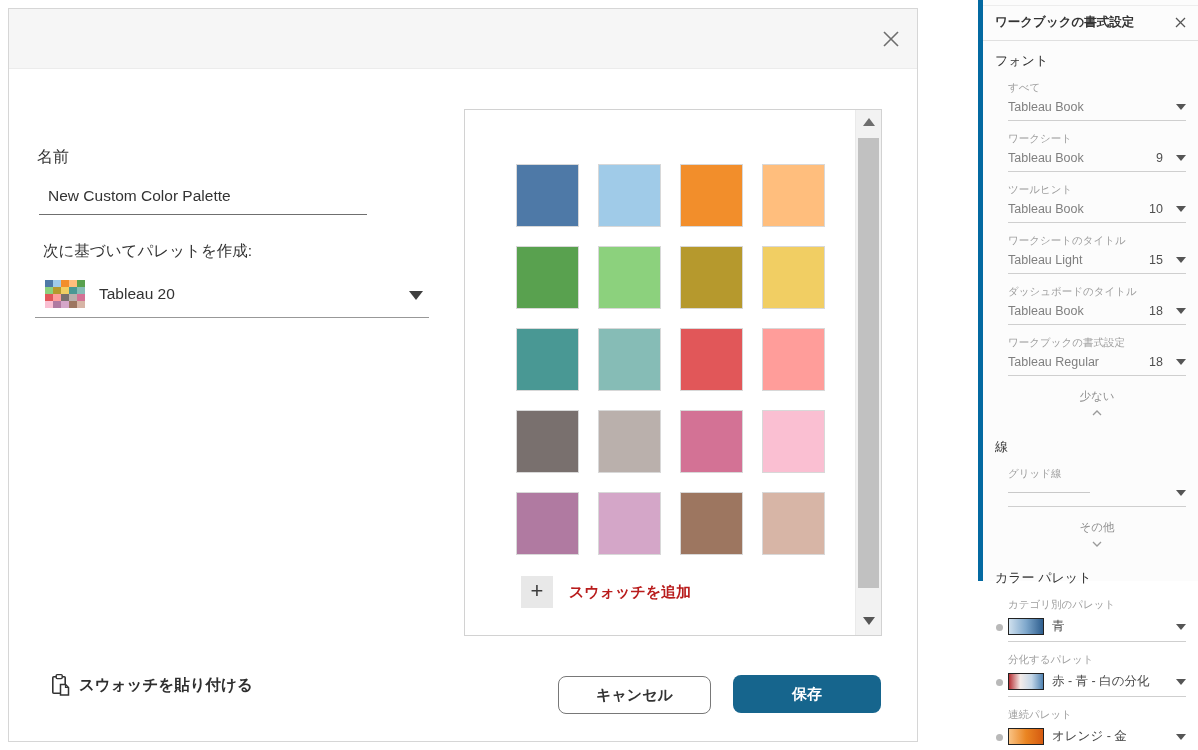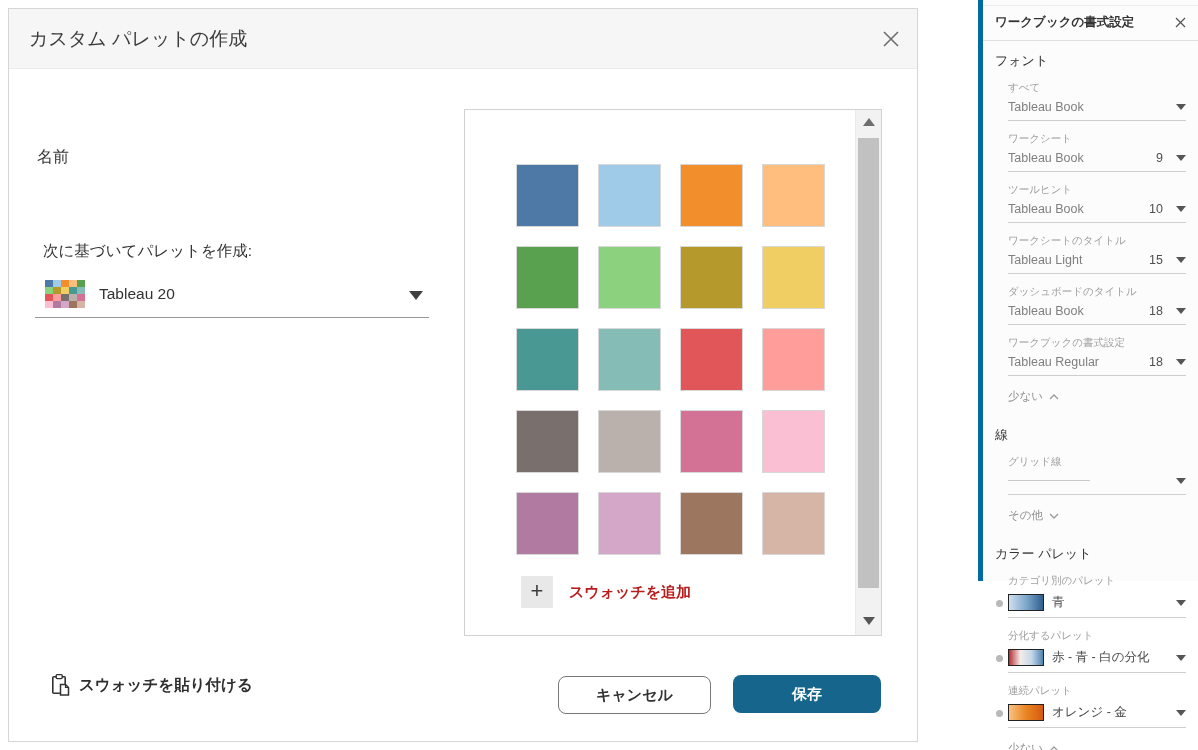--- a/index.html
+++ b/index.html
@@ -71,46 +71,46 @@
   .fields{margin-left:13px;}
   .field{padding-top:11px;}
   .fld-label{font-size:10.5px;color:#9e9e9e;}
   .fld-row{display:flex;align-items:center;margin-top:5px;padding-bottom:6px;
            border-bottom:1px solid #cfcfcf;cursor:pointer;}
   .fld-value{flex:1;font-size:12.5px;color:#7f7f7f;}
   .fld-size{font-size:12.5px;color:#4f4f4f;margin-right:13px;}
   .caret-sm{width:0;height:0;border-left:5px solid transparent;border-right:5px solid transparent;
             border-top:6px solid #555;}
   .link-row{margin:13px 0 0 13px;display:flex;align-items:center;gap:6px;
-            font-size:11.5px;color:#8f8f8f;cursor:pointer;}
+            font-size:11.5px;color:#8f8f8f;cursor:pointer;flex-direction:column;}
   .line-sample{width:82px;border-top:1px solid #c9c9c9;margin:6px 0 7px 0;flex:none;}
   .spacer{flex:1;}
   .pal-row{position:relative;display:flex;align-items:center;gap:8px;margin-top:4px;
            padding:2px 0 6px;border-bottom:1px solid #cfcfcf;cursor:pointer;}
   .radio-dot{position:absolute;left:-12px;top:8px;width:7px;height:7px;border-radius:50%;background:#b9b9b9;}
   .pal-swatch{width:36px;height:17px;border:1px solid #222;flex:none;}
   .pal-value{flex:1;font-size:12.5px;color:#4a4a4a;}
 </style>
 </head>
 <body>
 
 <div class="stage">
 
   <div class="dialog">
     <div class="dlg-header">
-      <div class="dlg-title">カスタム パレットの作成</div>
       <div class="dlg-close">
         <svg width="20" height="20" viewBox="0 0 20 20">
           <line x1="3" y1="3" x2="17" y2="17" stroke="#6e6e6e" stroke-width="1.6"></line>
           <line x1="17" y1="3" x2="3" y2="17" stroke="#6e6e6e" stroke-width="1.6"></line>
         </svg>
       </div>
     </div>
 
     <div class="name-label">名前</div>
+    <input class="name-input" type="text" value="New Custom Color Palette" style="">
 
     <div class="base-label">次に基づいてパレットを作成:</div>
     <div class="base-select">
       <div class="mini-pal">
           <div style="background: rgb(78, 121, 167);"></div>
           <div style="background: rgb(160, 203, 232);"></div>
           <div style="background: rgb(242, 142, 43);"></div>
           <div style="background: rgb(255, 190, 125);"></div>
           <div style="background: rgb(89, 161, 79);"></div>
           <div style="background: rgb(140, 209, 125);"></div>

